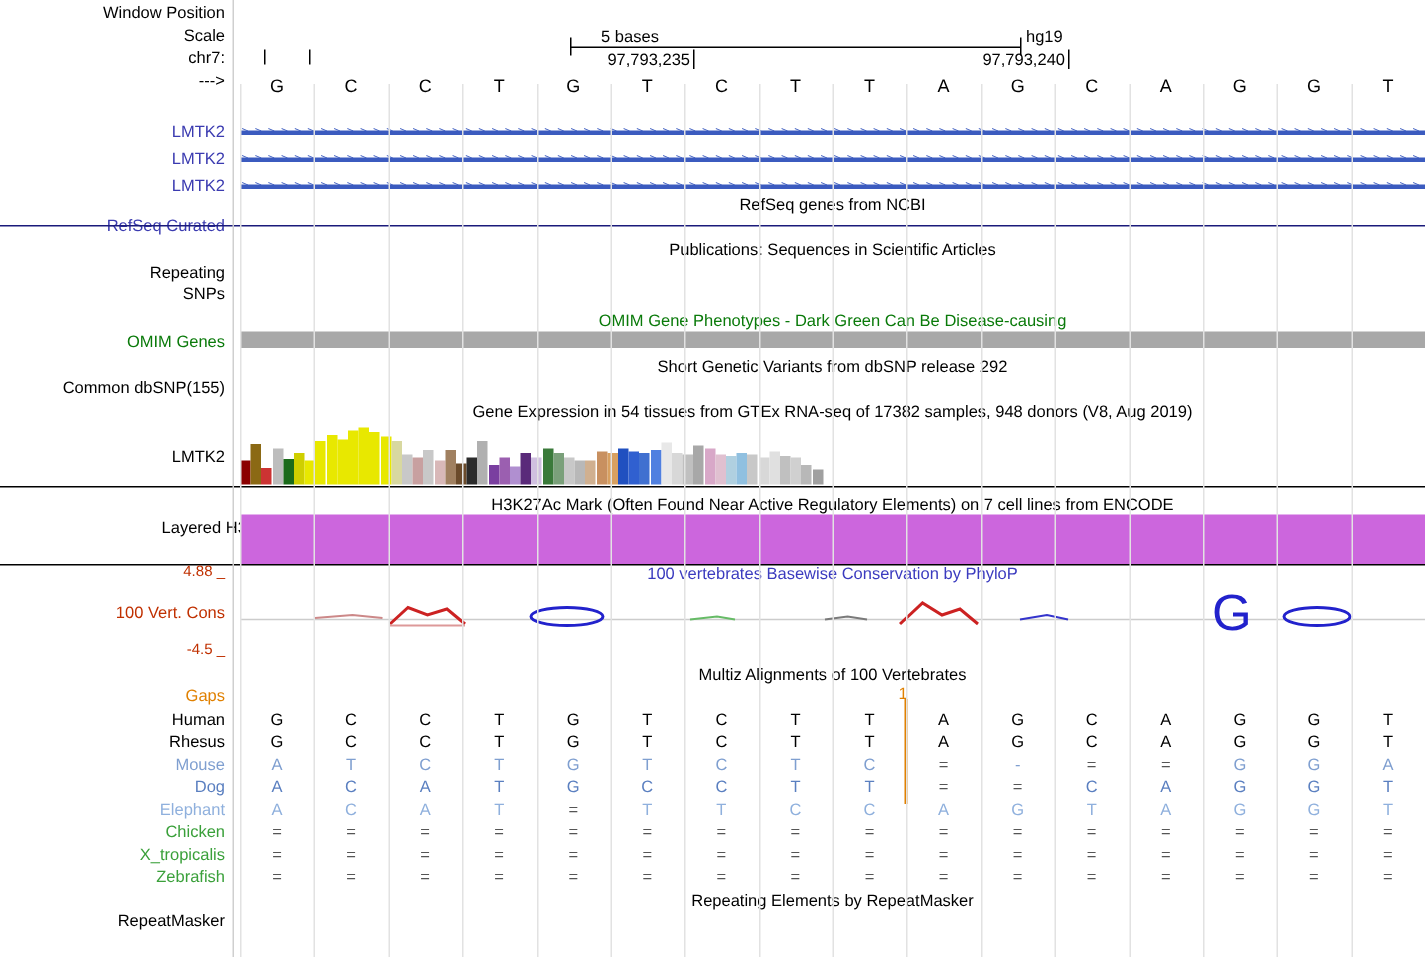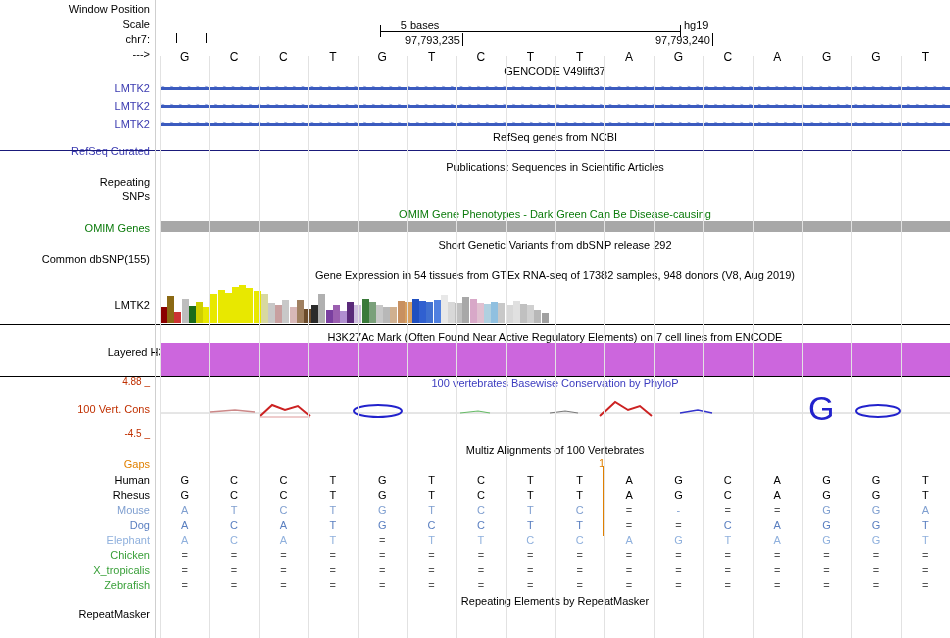--- a/index.html
+++ b/index.html
@@ -121,21 +121,20 @@
       <div class="base" style="left: 411.688px;">T</div>
       <div class="base" style="left: 461.062px;">A</div>
       <div class="base" style="left: 510.438px;">G</div>
       <div class="base" style="left: 559.812px;">C</div>
       <div class="base" style="left: 609.188px;">A</div>
       <div class="base" style="left: 658.562px;">G</div>
       <div class="base" style="left: 707.938px;">G</div>
       <div class="base" style="left: 757.312px;">T</div>
     </div>
 
-  <div class="track-title" style="left:160px;top:65px;width:790px;">GENCODE V49lift37</div>
 
   <div class="lbl blue" style="left:0;top:82px;width:150px;">LMTK2</div>
   <div class="gene-line" style="left:160px;top:87px;width:790px;"></div>
   <div class="arrows" style="left:161px;top:84px;width:788px;overflow:hidden;">&gt;&gt;&gt;&gt;&gt;&gt;&gt;&gt;&gt;&gt;&gt;&gt;&gt;&gt;&gt;&gt;&gt;&gt;&gt;&gt;&gt;&gt;&gt;&gt;&gt;&gt;&gt;&gt;&gt;&gt;&gt;&gt;&gt;&gt;&gt;&gt;&gt;&gt;&gt;&gt;&gt;&gt;&gt;&gt;&gt;&gt;&gt;&gt;&gt;&gt;&gt;&gt;&gt;&gt;&gt;&gt;&gt;&gt;&gt;&gt;&gt;&gt;&gt;&gt;&gt;&gt;&gt;&gt;&gt;&gt;&gt;&gt;&gt;&gt;&gt;&gt;&gt;&gt;&gt;&gt;&gt;&gt;&gt;&gt;&gt;&gt;&gt;&gt;&gt;&gt;&gt;&gt;&gt;&gt;&gt;&gt;&gt;&gt;&gt;&gt;&gt;&gt;&gt;&gt;&gt;&gt;&gt;&gt;&gt;&gt;&gt;&gt;&gt;&gt;&gt;&gt;&gt;&gt;&gt;&gt;&gt;&gt;&gt;&gt;&gt;&gt;&gt;&gt;&gt;&gt;&gt;&gt;&gt;&gt;&gt;&gt;&gt;</div>
 
   <div class="lbl blue" style="left:0;top:100px;width:150px;">LMTK2</div>
   <div class="gene-line" style="left:160px;top:105px;width:790px;"></div>
   <div class="arrows" style="left:161px;top:102px;width:788px;overflow:hidden;">&gt;&gt;&gt;&gt;&gt;&gt;&gt;&gt;&gt;&gt;&gt;&gt;&gt;&gt;&gt;&gt;&gt;&gt;&gt;&gt;&gt;&gt;&gt;&gt;&gt;&gt;&gt;&gt;&gt;&gt;&gt;&gt;&gt;&gt;&gt;&gt;&gt;&gt;&gt;&gt;&gt;&gt;&gt;&gt;&gt;&gt;&gt;&gt;&gt;&gt;&gt;&gt;&gt;&gt;&gt;&gt;&gt;&gt;&gt;&gt;&gt;&gt;&gt;&gt;&gt;&gt;&gt;&gt;&gt;&gt;&gt;&gt;&gt;&gt;&gt;&gt;&gt;&gt;&gt;&gt;&gt;&gt;&gt;&gt;&gt;&gt;&gt;&gt;&gt;&gt;&gt;&gt;&gt;&gt;&gt;&gt;&gt;&gt;&gt;&gt;&gt;&gt;&gt;&gt;&gt;&gt;&gt;&gt;&gt;&gt;&gt;&gt;&gt;&gt;&gt;&gt;&gt;&gt;&gt;&gt;&gt;&gt;&gt;&gt;&gt;&gt;&gt;&gt;&gt;&gt;&gt;&gt;&gt;&gt;&gt;&gt;&gt;</div>
 
   <div class="lbl blue" style="left:0;top:118px;width:150px;">LMTK2</div>

